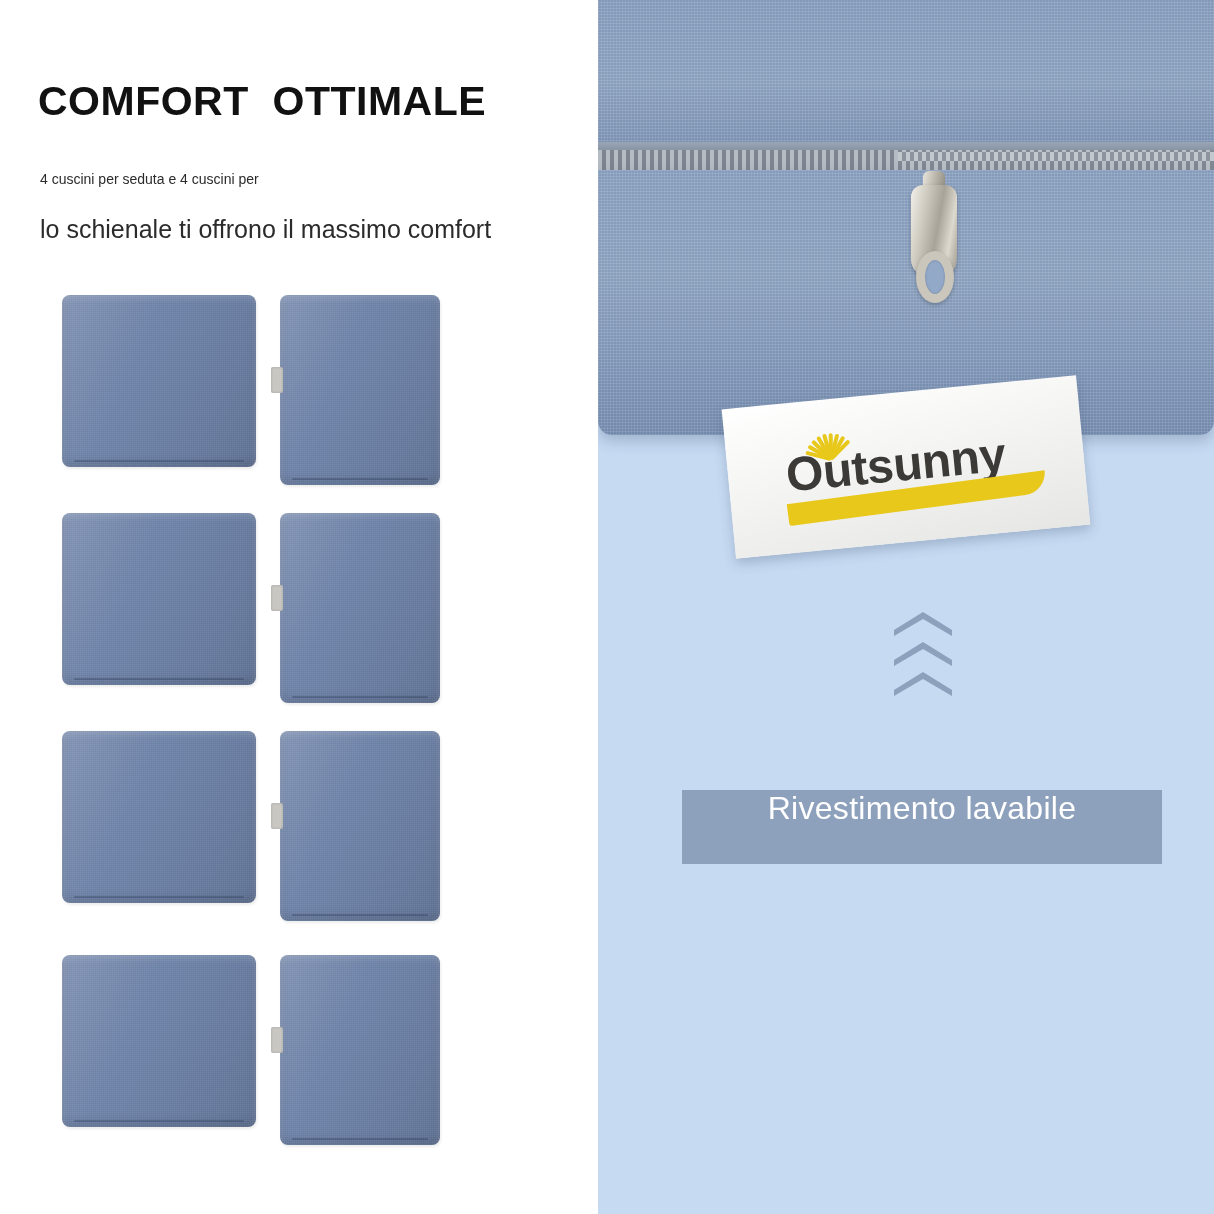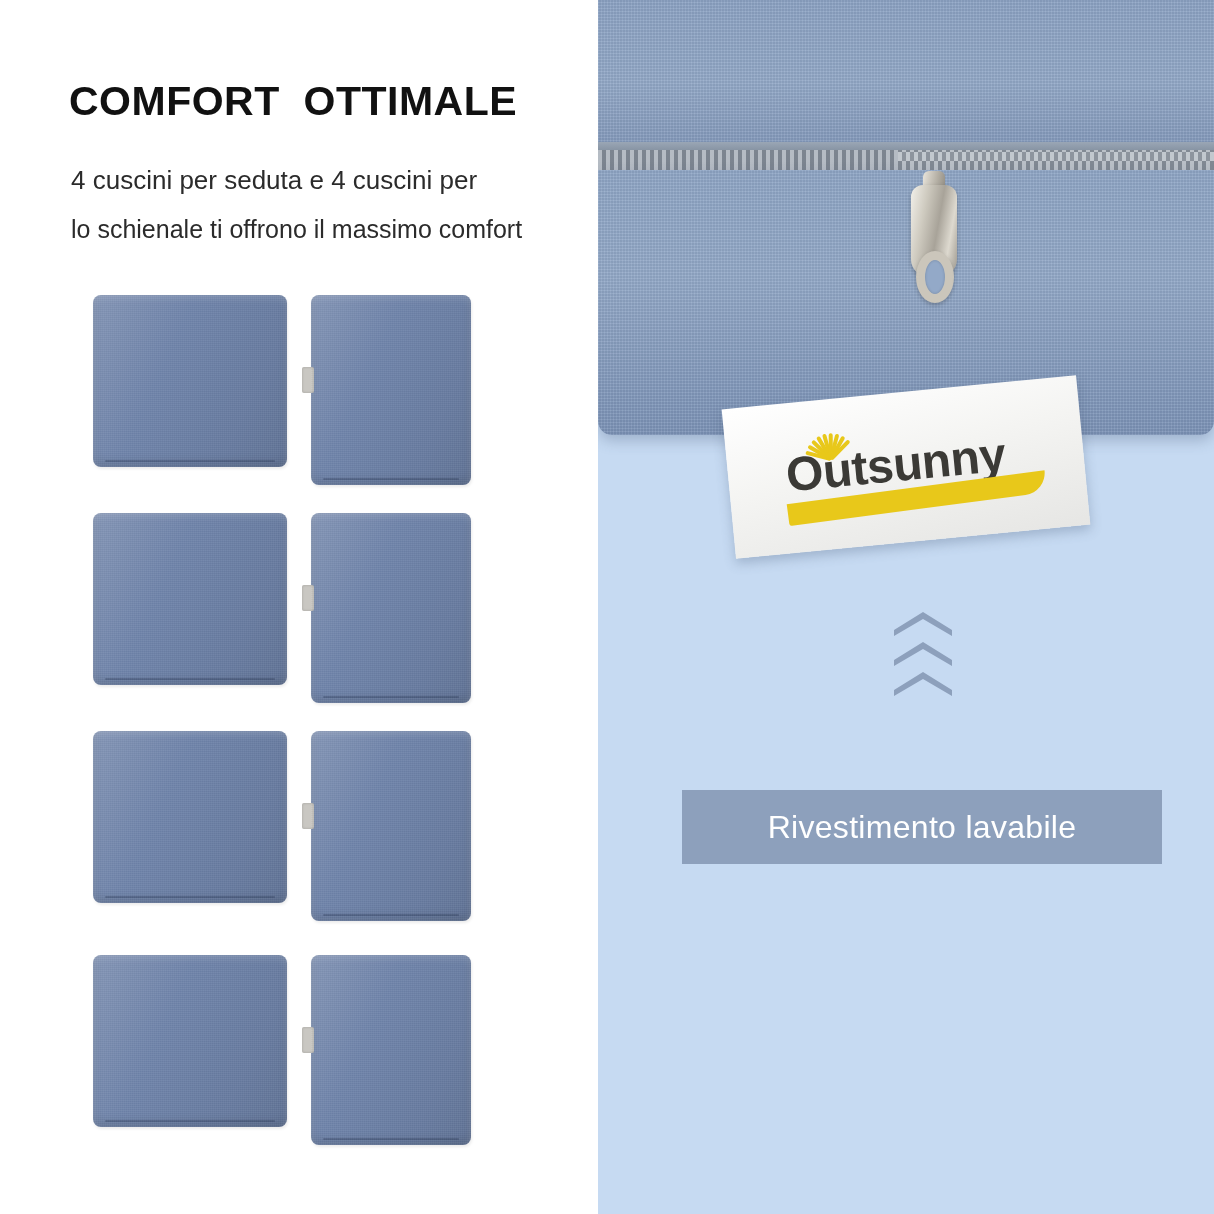--- a/index.html
+++ b/index.html
@@ -19,37 +19,36 @@
   }
 
   
   #left-panel {
     position: absolute;
     left: 0;
     top: 0;
     width: 595px;
     height: 1072px;
     background: #ffffff;
-    margin-left: 31px;
   }
   #headline {
     position: absolute;
     left: 38px;
     top: 78px;
     font-size: 41px;
     font-weight: bold;
     letter-spacing: 0.5px;
     color: #111111;
     white-space: pre;
   }
   #subline-1 {
     position: absolute;
     left: 40px;
-    top: 165px;
-    font-size: 26px;
+    top: 171px;
+    font-size: 14px;
     color: #2b2b2b;
   }
   #subline-2 {
     position: absolute;
     left: 40px;
     top: 215px;
     font-size: 25px;
     color: #2b2b2b;
   }
 
@@ -303,21 +302,21 @@
 
   
   #washable-banner {
     position: absolute;
     left: 84px;
     top: 790px;
     width: 480px;
     height: 74px;
     background: #8da0bc;
     display: flex;
-    align-items: center;
+    align-items: flex-start;
     justify-content: center;
   }
   #washable-text {
     font-size: 32px;
     color: #ffffff;
     letter-spacing: 0.3px;
   }
 </style>
 </head>
 <body>

